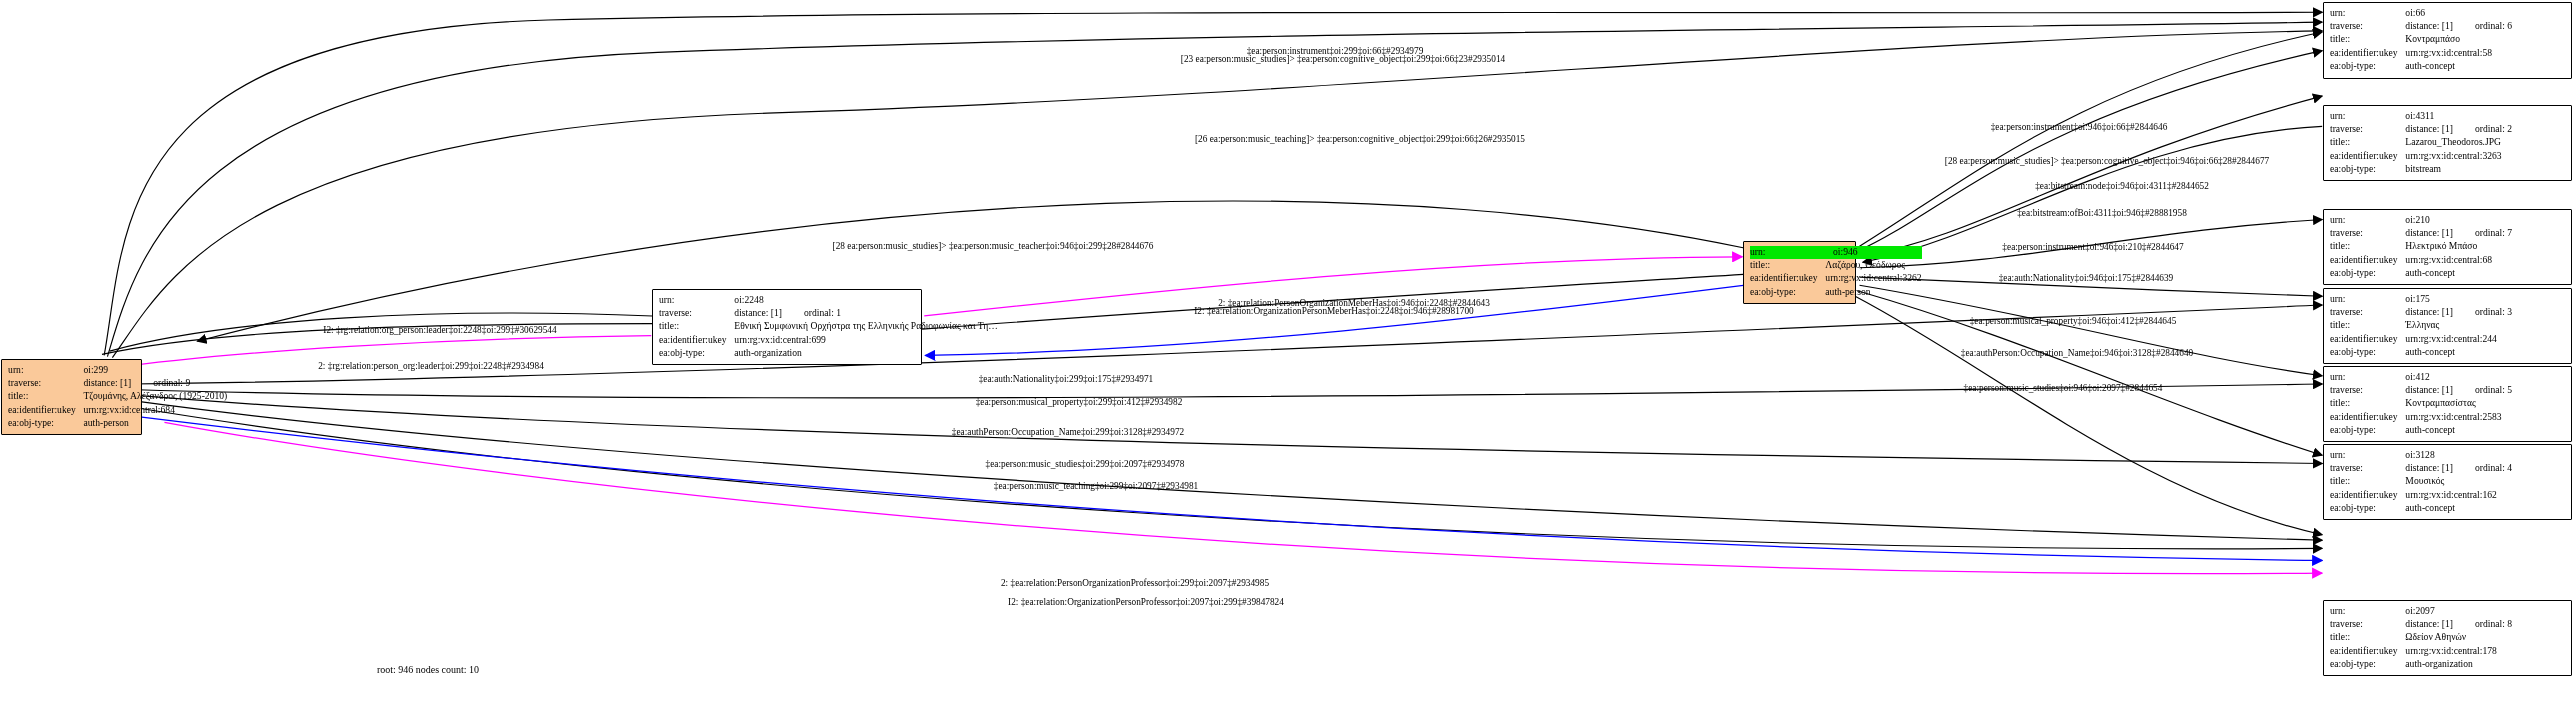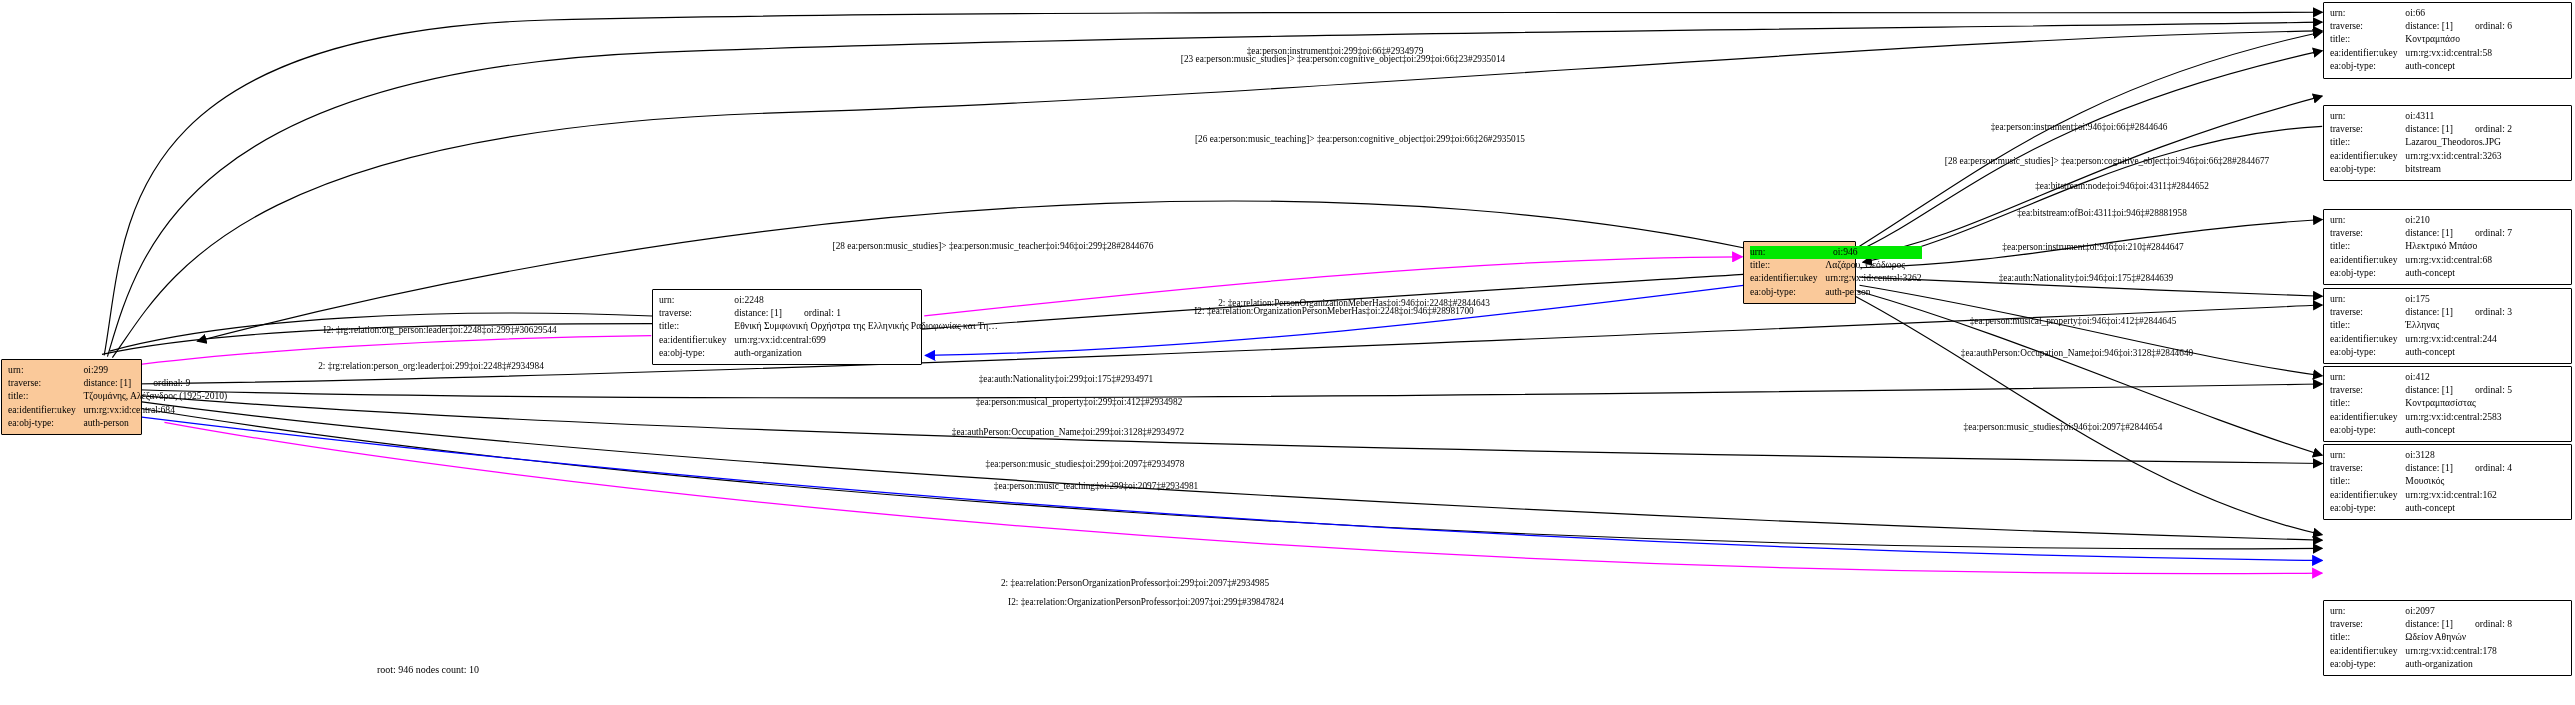--- a/index.html
+++ b/index.html
@@ -133,21 +133,21 @@
   <div class="elabel c" style="left:2086px;top:274px;">‡ea:auth:Nationality‡oi:946‡oi:175‡#2844639</div>
   <div class="elabel c" style="left:1334px;top:271px;margin-top:36px;">I2: ‡ea:relation:OrganizationPersonMeberHas‡oi:2248‡oi:946‡#28981700</div>
   <div class="elabel c" style="left:1354px;top:299px;">2: ‡ea:relation:PersonOrganizationMeberHas‡oi:946‡oi:2248‡#2844643</div>
   <div class="elabel c" style="left:421px;top:326px;margin-left:19px;">I2: ‡rg:relation:org_person:leader‡oi:2248‡oi:299‡#30629544</div>
   <div class="elabel c" style="left:431px;top:362px;">2: ‡rg:relation:person_org:leader‡oi:299‡oi:2248‡#2934984</div>
   <div class="elabel c" style="left:2073px;top:317px;">‡ea:person:musical_property‡oi:946‡oi:412‡#2844645</div>
   <div class="elabel c" style="left:1066px;top:375px;">‡ea:auth:Nationality‡oi:299‡oi:175‡#2934971</div>
   <div class="elabel c" style="left:2077px;top:349px;">‡ea:authPerson:Occupation_Name‡oi:946‡oi:3128‡#2844640</div>
   <div class="elabel c" style="left:1079px;top:398px;">‡ea:person:musical_property‡oi:299‡oi:412‡#2934982</div>
   <div class="elabel c" style="left:1068px;top:428px;">‡ea:authPerson:Occupation_Name‡oi:299‡oi:3128‡#2934972</div>
-  <div class="elabel c" style="left:2063px;top:384px;margin-top:39px;">‡ea:person:music_studies‡oi:946‡oi:2097‡#2844654</div>
+  <div class="elabel c" style="left:2063px;top:384px;">‡ea:person:music_studies‡oi:946‡oi:2097‡#2844654</div>
   <div class="elabel c" style="left:1085px;top:460px;">‡ea:person:music_studies‡oi:299‡oi:2097‡#2934978</div>
   <div class="elabel c" style="left:1096px;top:482px;">‡ea:person:music_teaching‡oi:299‡oi:2097‡#2934981</div>
   <div class="elabel c" style="left:1135px;top:566px;margin-top:13px;">2: ‡ea:relation:PersonOrganizationProfessor‡oi:299‡oi:2097‡#2934985</div>
   <div class="elabel c" style="left:1146px;top:598px;">I2: ‡ea:relation:OrganizationPersonProfessor‡oi:2097‡oi:299‡#39847824</div>
 
   <div class="node orange" style="left:1.1px;top:359px;width:141px;">
     <table>
       <tbody>
           <tr>
         <td class="k">urn:</td>

